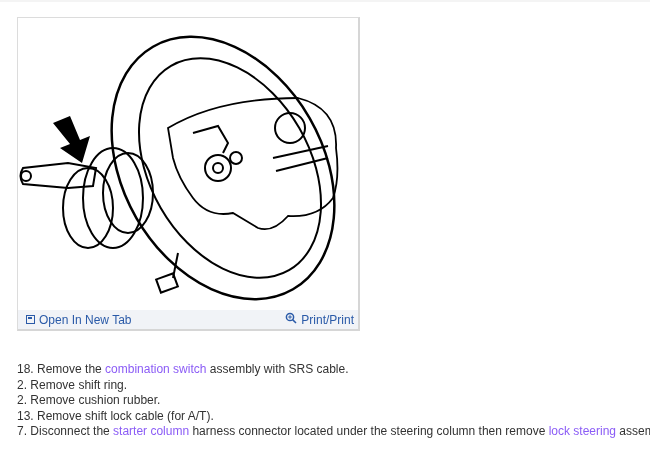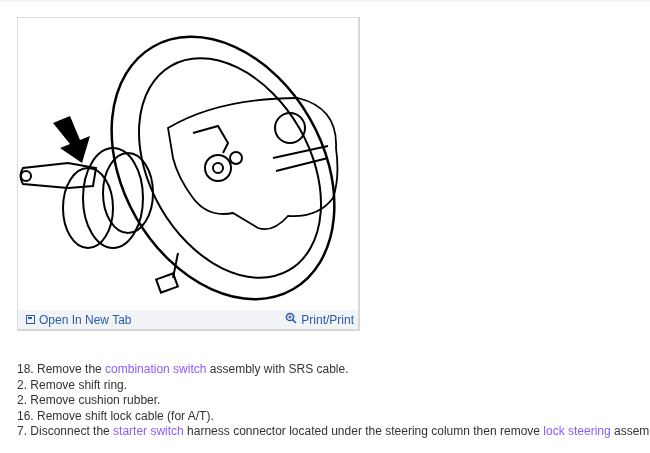--- a/index.html
+++ b/index.html
@@ -83,20 +83,20 @@
   </div>
   <div class="row">
     <span>2.</span>
     <span>Remove shift ring.</span>
   </div>
   <div class="row">
     <span>2.</span>
     <span>Remove cushion rubber.</span>
   </div>
   <div class="row">
-    <span>16.</span>
+    <span>13.</span>
     <span>Remove shift lock cable (for A/T).</span>
   </div>
   <div class="row">
     <span>7.</span>
-    <span>Disconnect the </span><a>starter switch</a><span> harness connector located under the steering column then remove </span><a>lock steering</a><span> assembly.</span>
+    <span>Disconnect the </span><a>starter column</a><span> harness connector located under the steering column then remove </span><a>lock steering</a><span> assembly.</span>
   </div>
 </div>
 
 </body></html>

